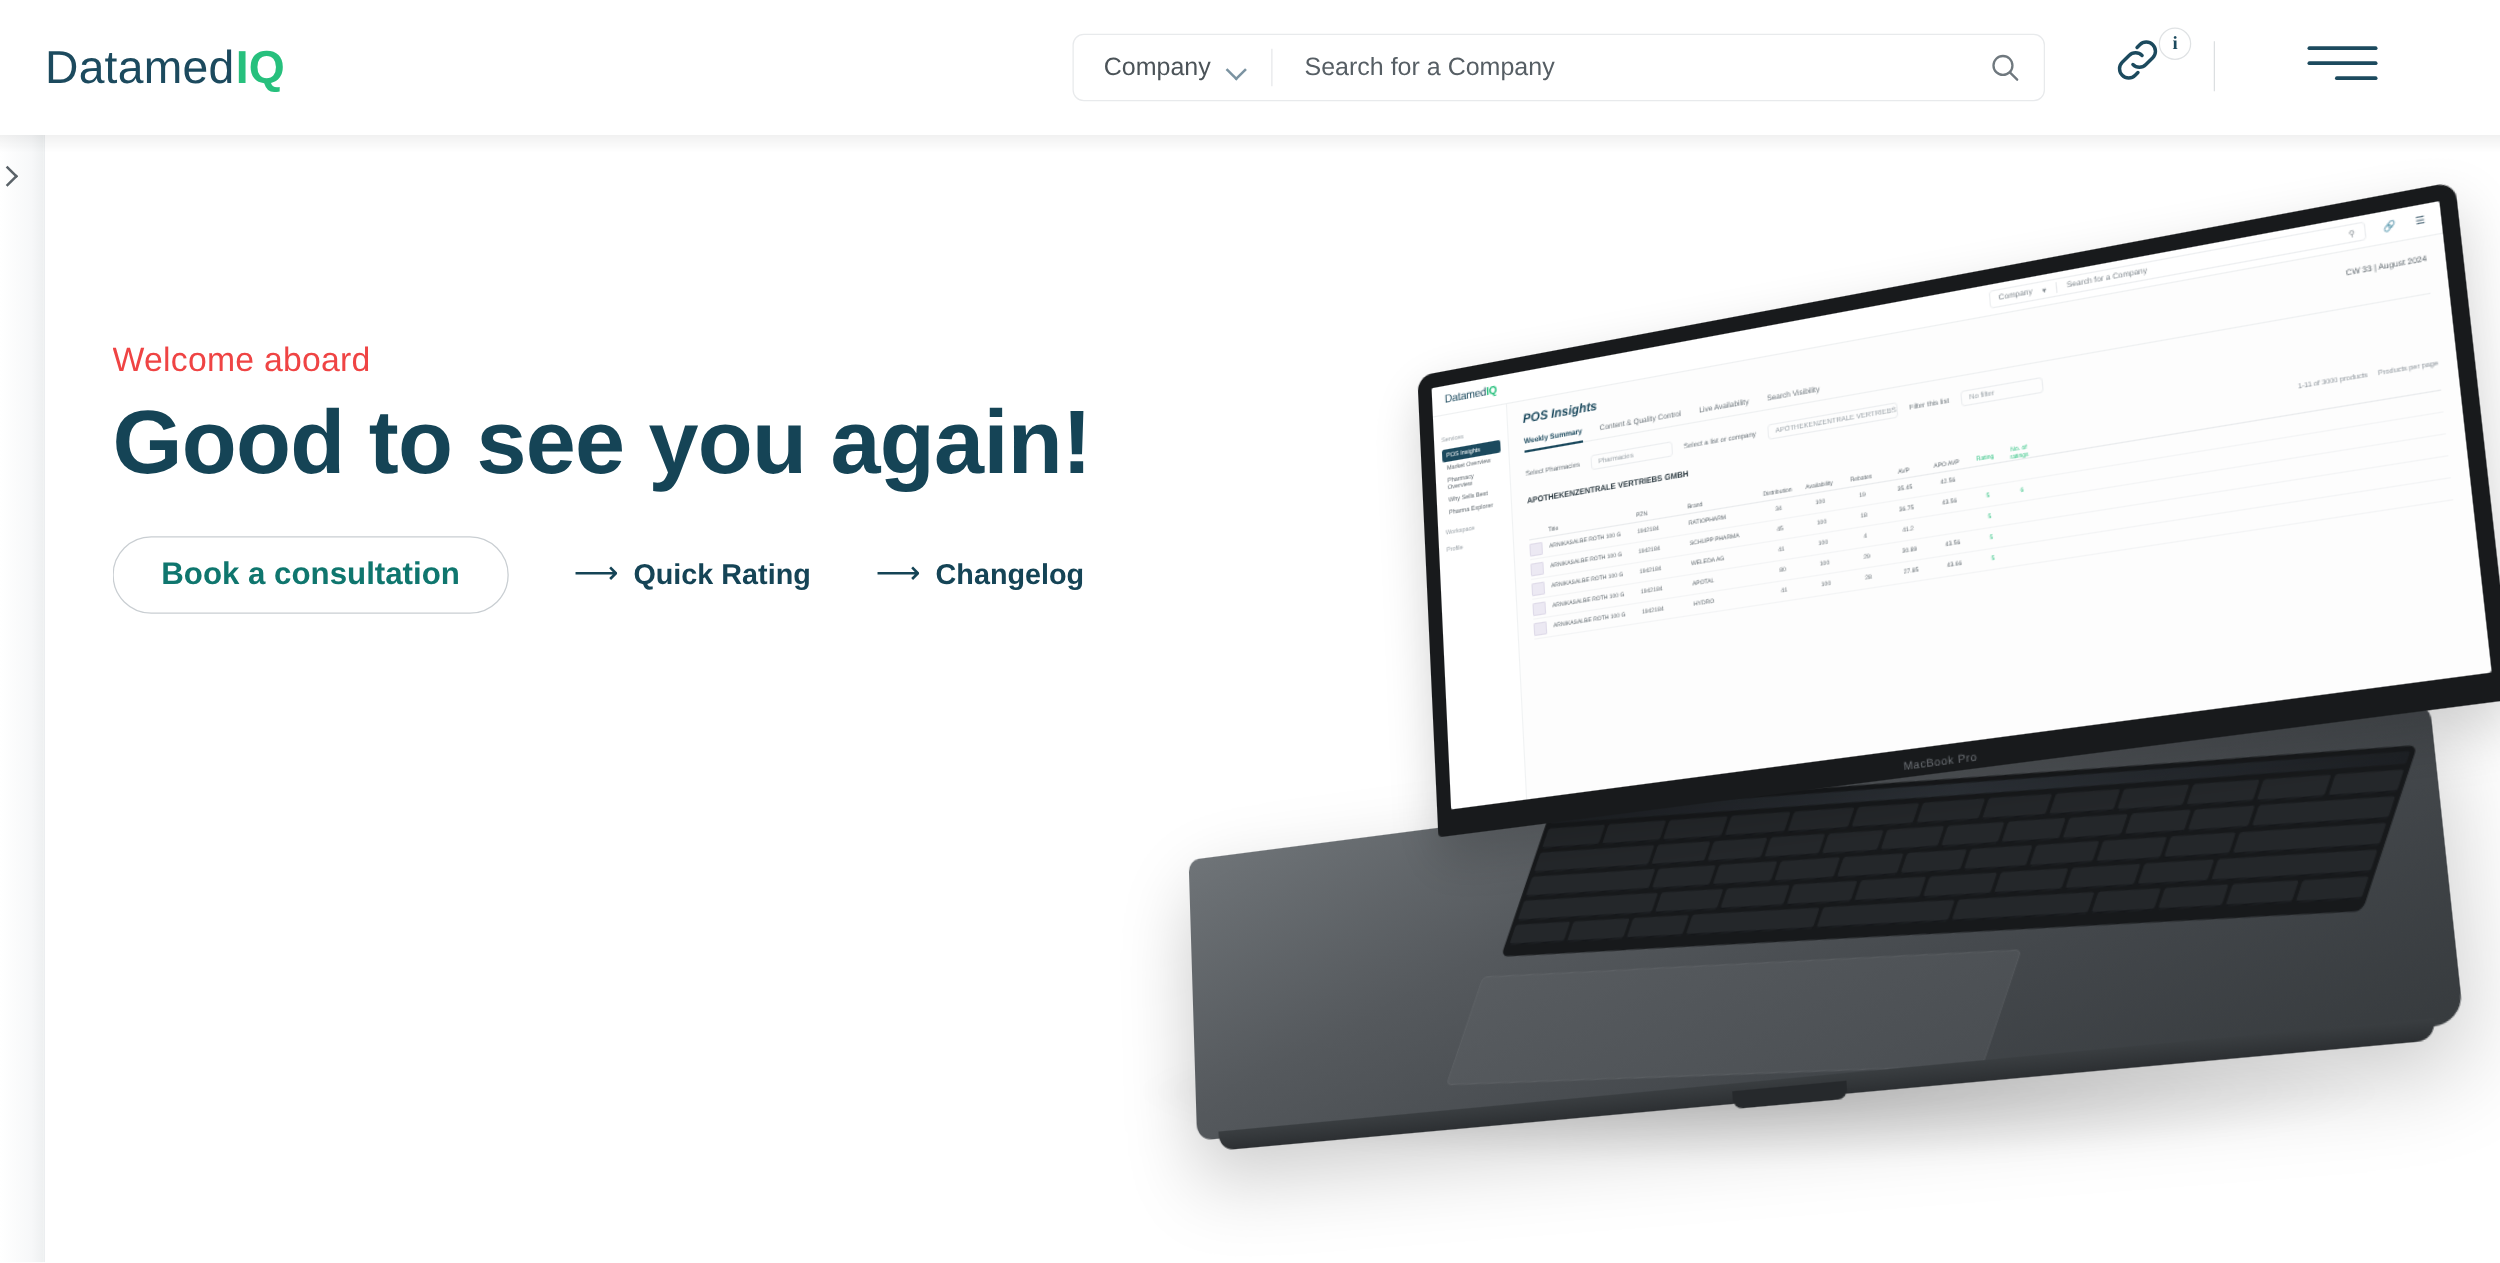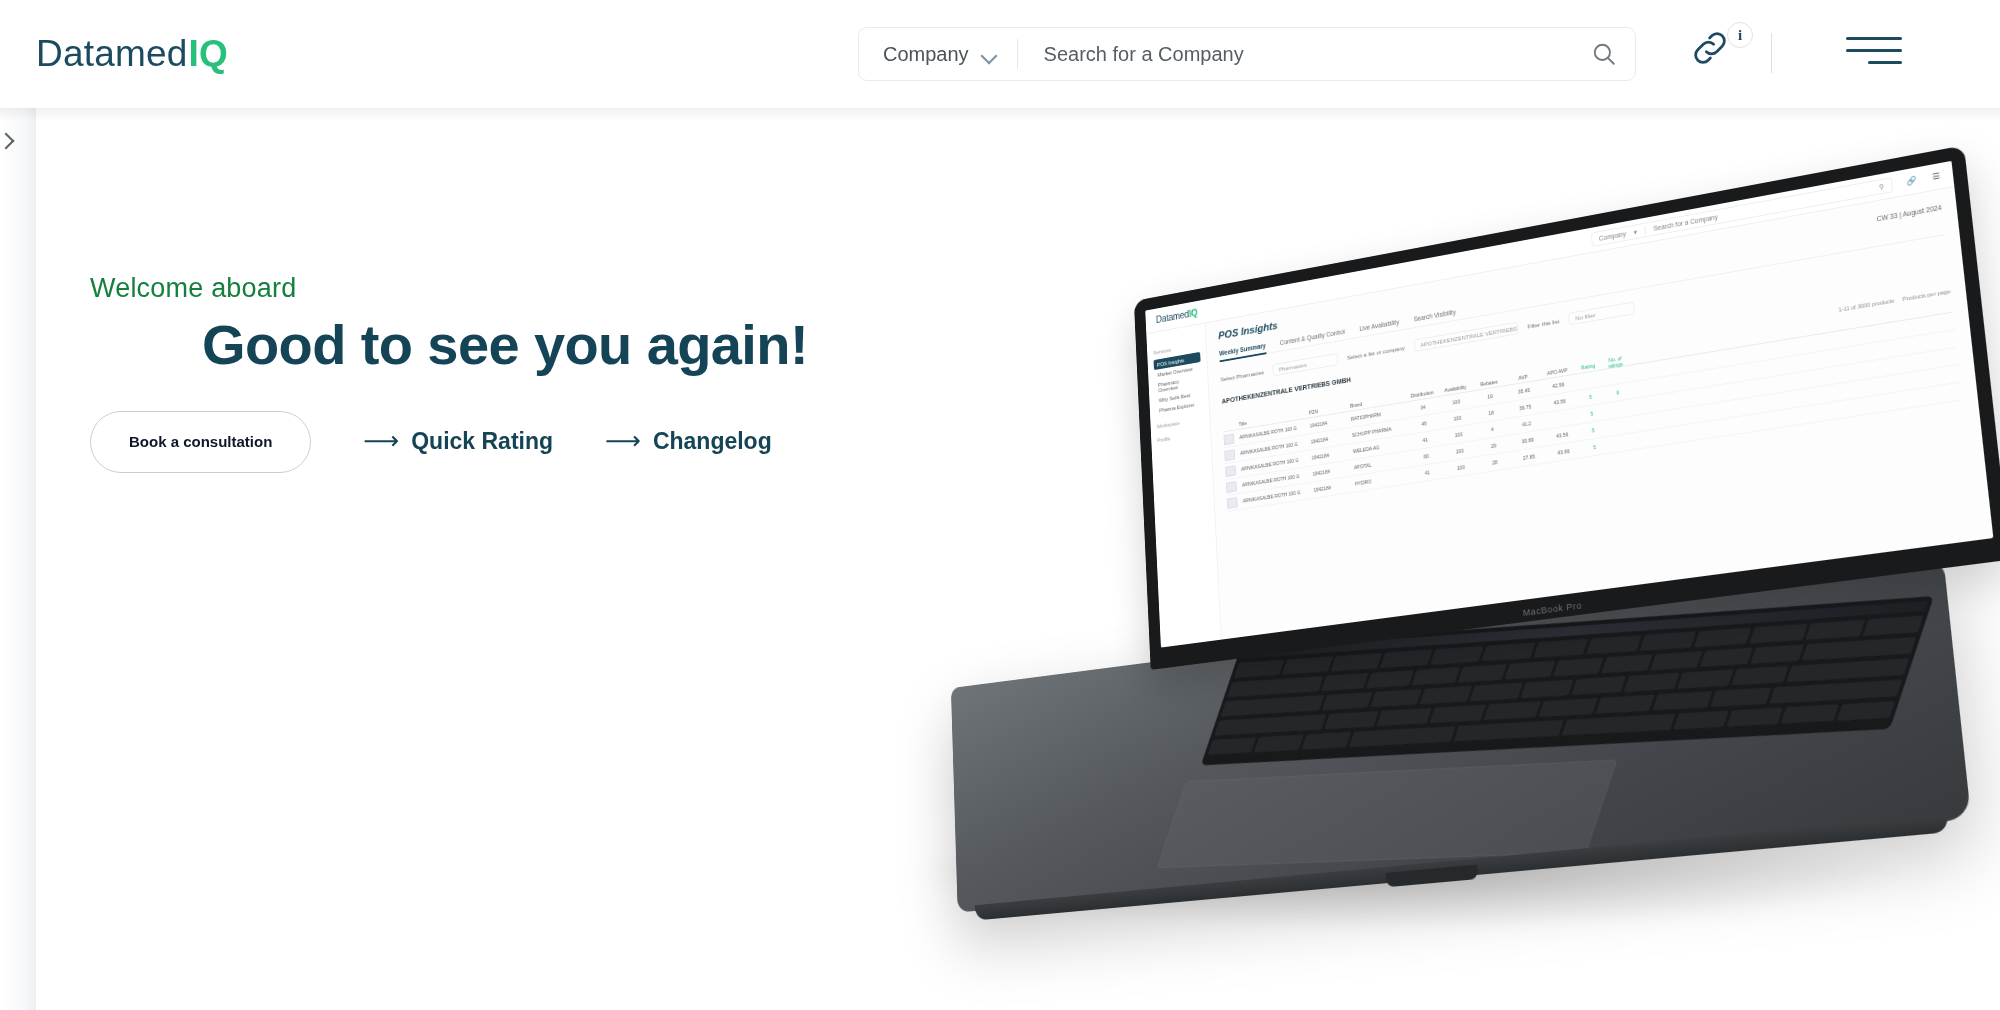--- a/index.html
+++ b/index.html
@@ -219,32 +219,31 @@
 
   
   .hero-text {
     position: absolute;
     left: 53px;
     top: 165px;
     width: 830px;
   }
   .eyebrow {
     font-size: 27px;
-    color: #15803d;
+    color: #ef4444;
     letter-spacing: 0.2px;
     margin-bottom: 10px;
   }
   .hero-title {
-    font-size: 56px;
+    font-size: 72px;
     font-weight: 700;
     color: #154456;
     letter-spacing: -0.6px;
     line-height: 1.12;
     margin-bottom: 34px;
-    text-align: center;
   }
   .hero-copy {
     font-size: 24px;
     line-height: 1.62;
     color: #4a5156;
     width: 800px;
     margin-bottom: 40px;
   }
 
   .cta-row {
@@ -255,23 +254,23 @@
   .btn-outline {
     display: inline-flex;
     align-items: center;
     justify-content: center;
     height: 62px;
     padding: 0 38px;
     border: 1px solid #c9ced2;
     border-radius: 34px;
     background: #fff;
     font-family: "Liberation Sans", sans-serif;
-    font-size: 15px;
+    font-size: 25px;
     font-weight: 700;
-    color: #0f172a;
+    color: #0f766e;
     cursor: pointer;
     white-space: nowrap;
   }
   .arrow-link {
     display: inline-flex;
     align-items: center;
     gap: 12px;
     margin-left: 52px;
     font-size: 23px;
     font-weight: 700;

